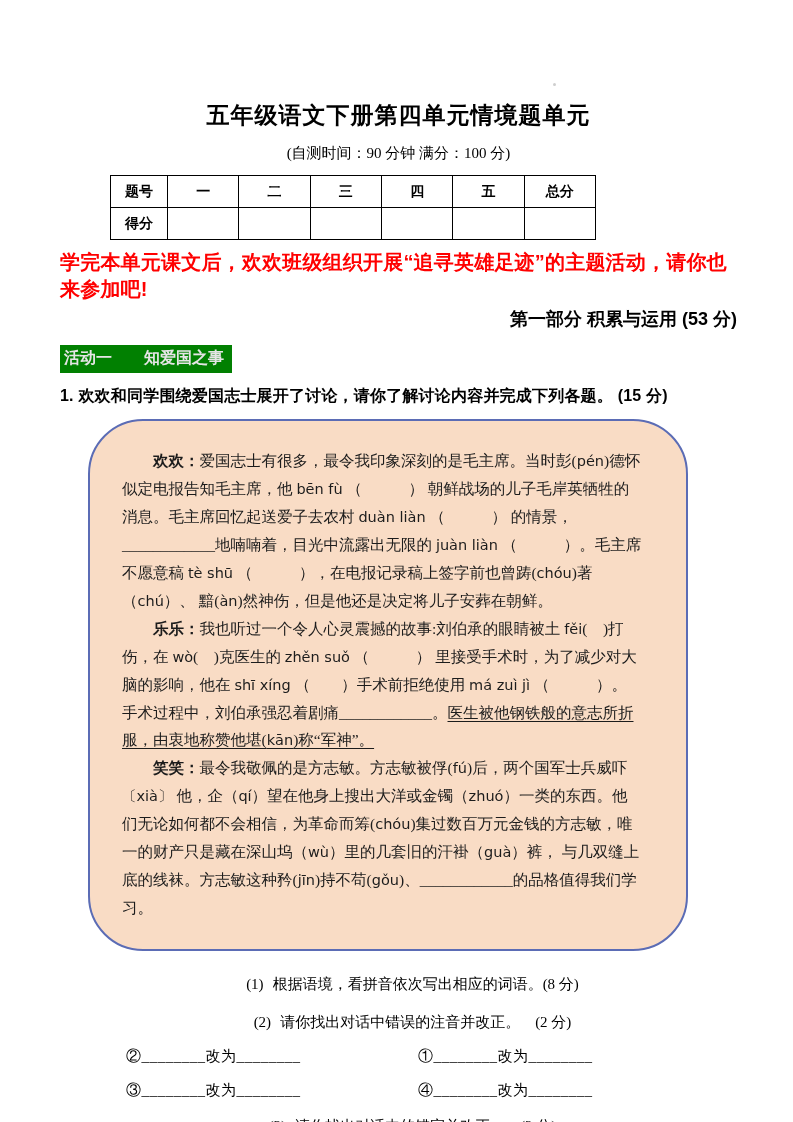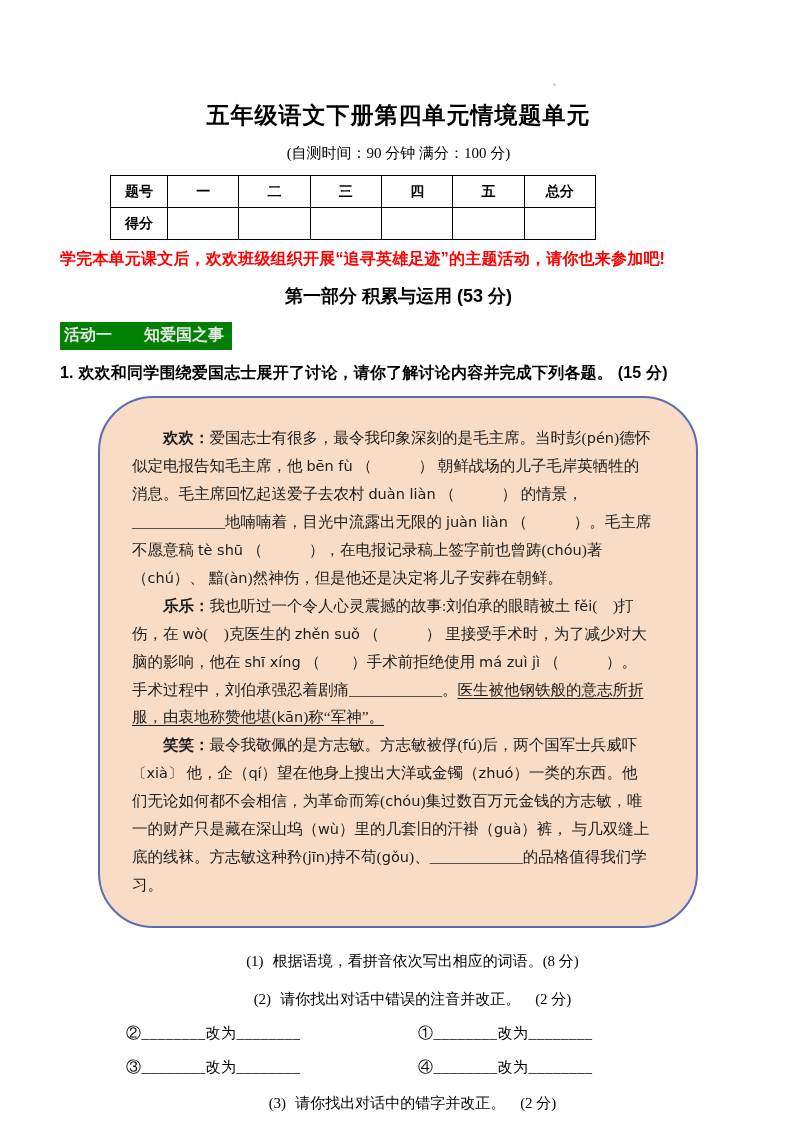--- a/index.html
+++ b/index.html
@@ -21,39 +21,39 @@
     border-collapse:collapse;table-layout:fixed;width:486px;
     margin:12px 0 0 50px;font-size:14px;font-weight:bold;
   }
   .score-table td{
     border:1px solid #000;height:31px;text-align:center;vertical-align:middle;
     padding:0;
   }
   .score-table td.corner{width:56px;}
   .notice{
     margin-top:9px;font-family:"Liberation Sans","DejaVu Sans",sans-serif;
-    font-weight:bold;font-size:16px;color:var(--red,#ff0000);
+    font-weight:bold;font-size:20px;color:var(--red,#ff0000);
     letter-spacing:.2px;
   }
   .part-heading{
-    margin:14px 0 0 0;text-align:center;font-size:18px;font-weight:bold;
+    margin:4px 0 0 0;text-align:right;font-size:18px;font-weight:bold;
     font-family:"Liberation Sans","DejaVu Sans",sans-serif;
   }
   .badge{
     display:inline-block;margin-top:14px;padding:3px 8px 4px 4px;
     background:var(--green,#008000);color:#e5e5e5;font-weight:bold;font-size:16px;
     font-family:"Liberation Sans","DejaVu Sans",sans-serif;
   }
   .intro{
     margin-top:13px;font-size:16px;font-weight:bold;
     font-family:"Liberation Sans","DejaVu Sans",sans-serif;
     letter-spacing:.2px;
   }
   .dialogue-box{
-    box-sizing:border-box;width:600px;margin:12px 0 0 38px;
+    box-sizing:border-box;width:600px;margin:12px 0 0 28px;
     background:var(--box-fill,#f9dcc5);
     border:2px solid var(--box-border,#5b6cb5);
     border-radius:55px;
     padding:26px 44px 28px 32px;min-height:420px;
   }
   .dialogue-box p.para{
     margin:0;text-indent:2em;font-size:15.5px;line-height:27px;color:#1c1c1c;
   }
   .dialogue-box .speaker{font-weight:bold;}
   .dialogue-box .py{

